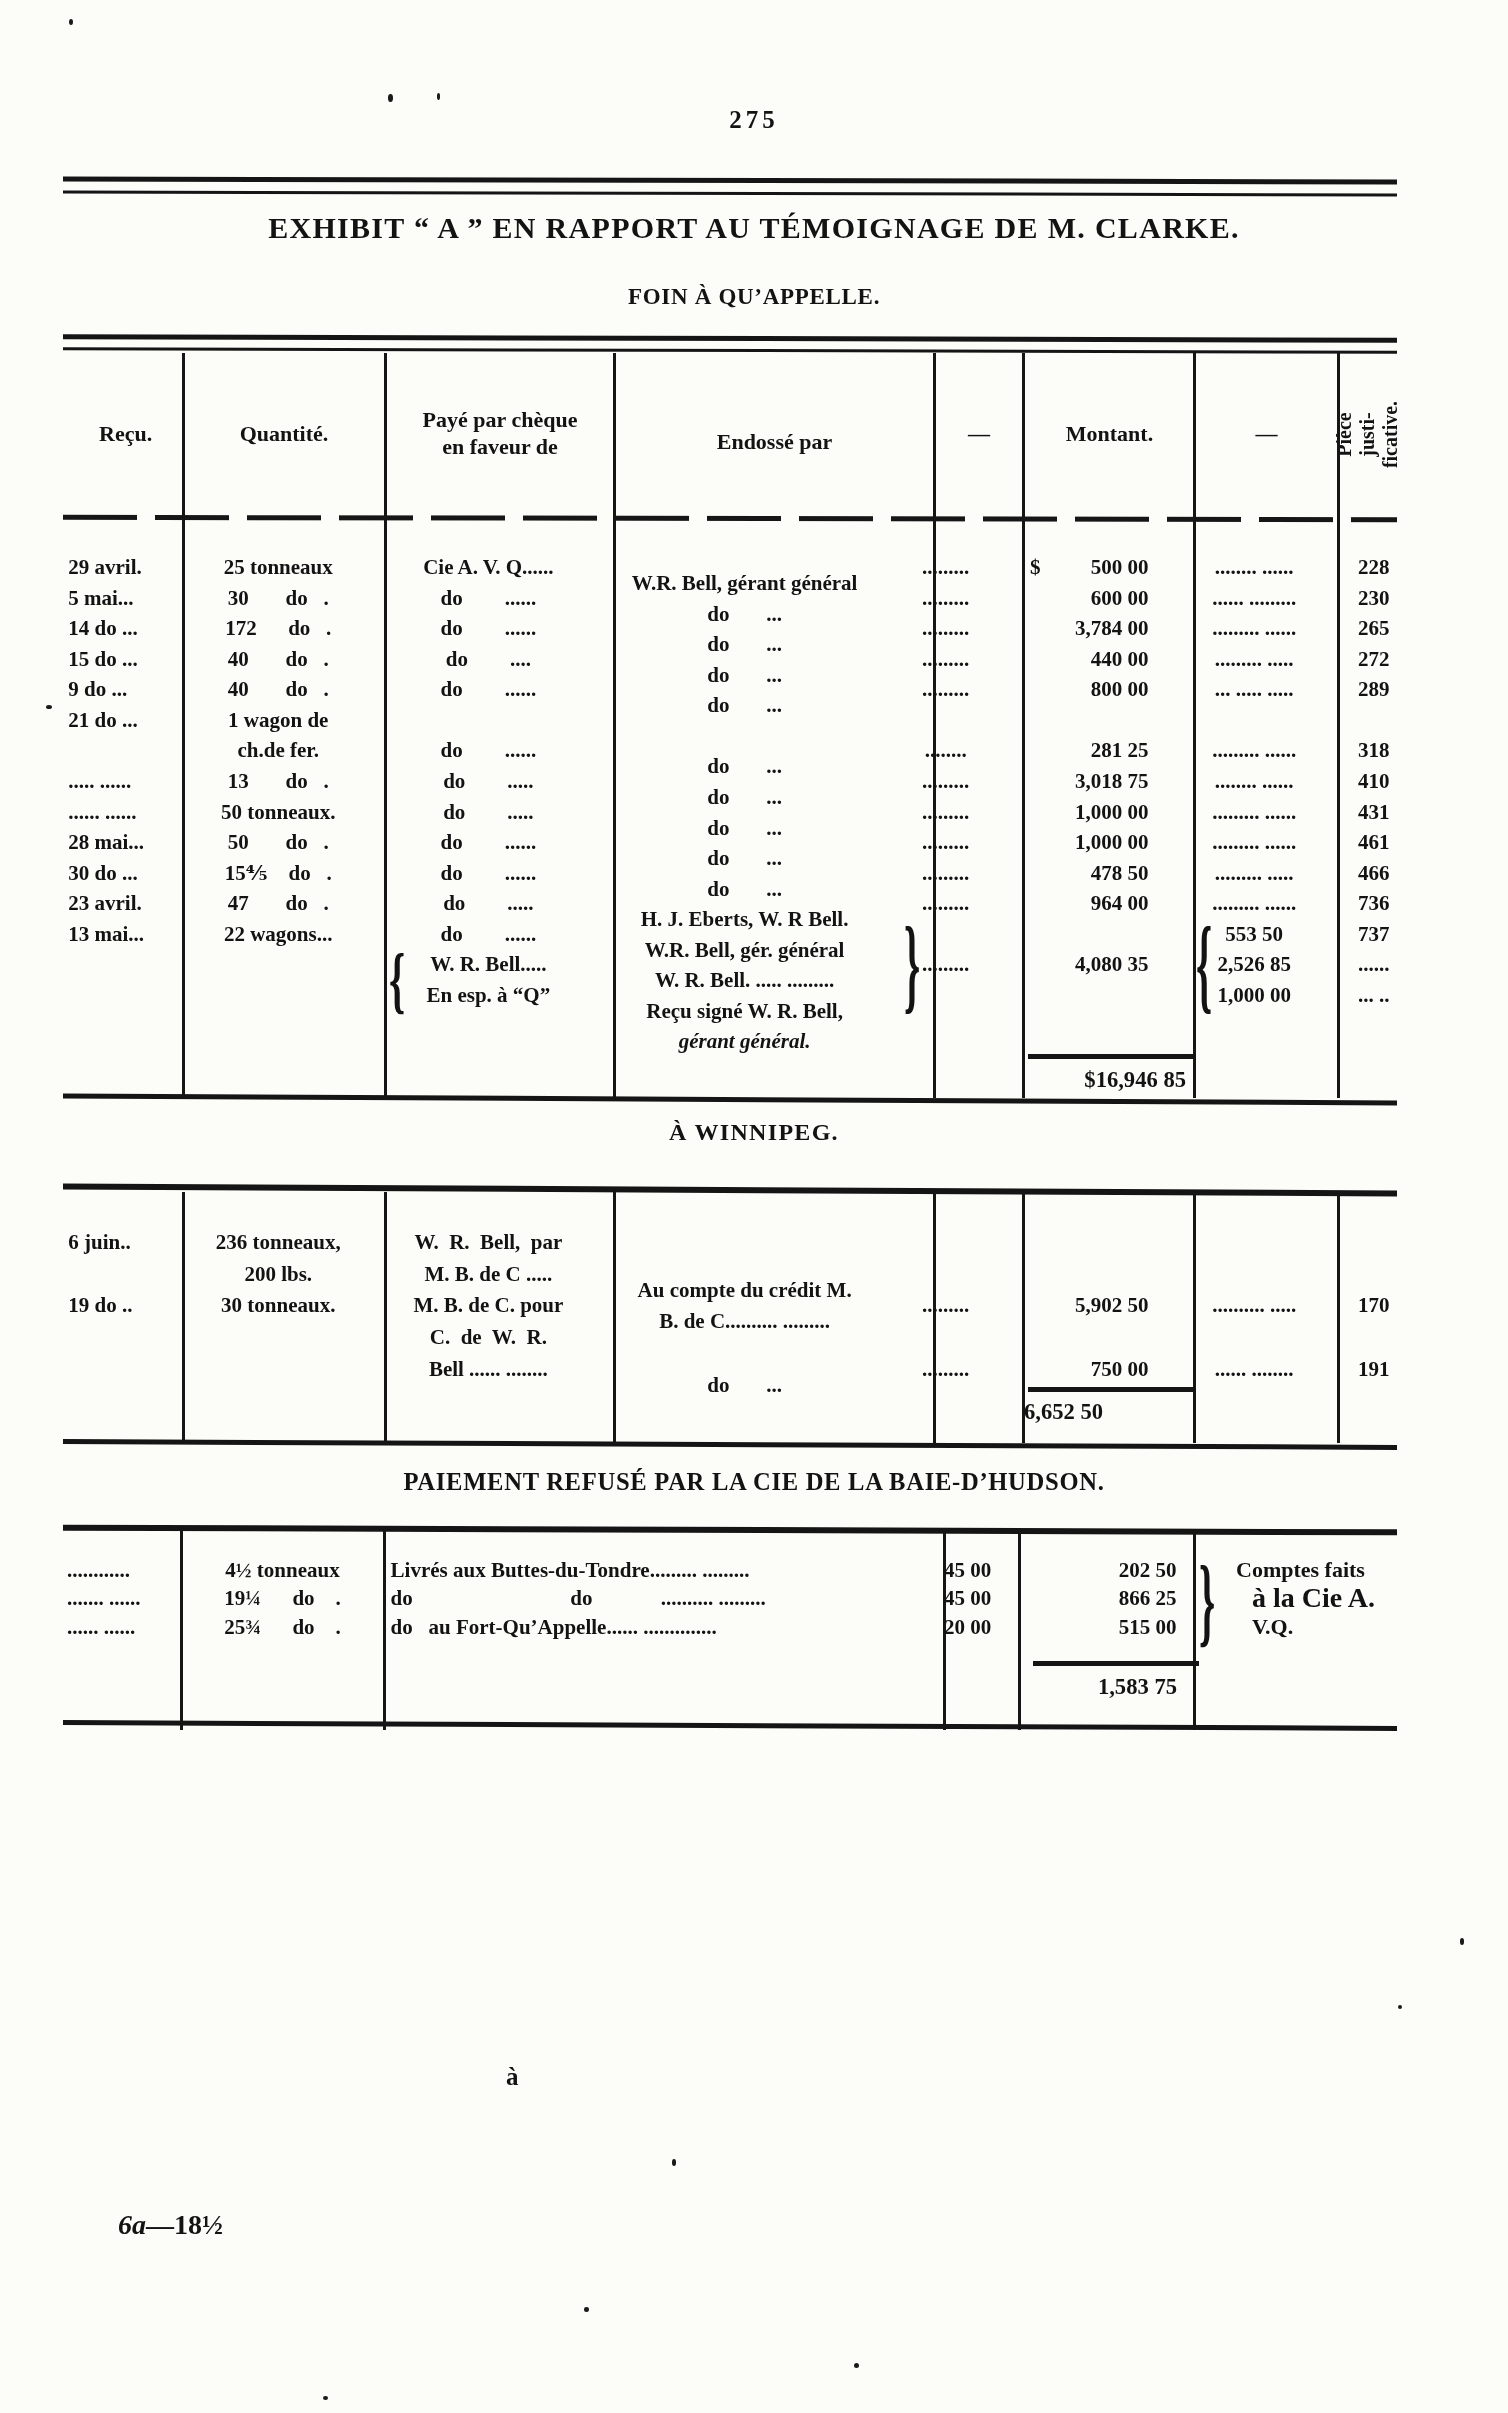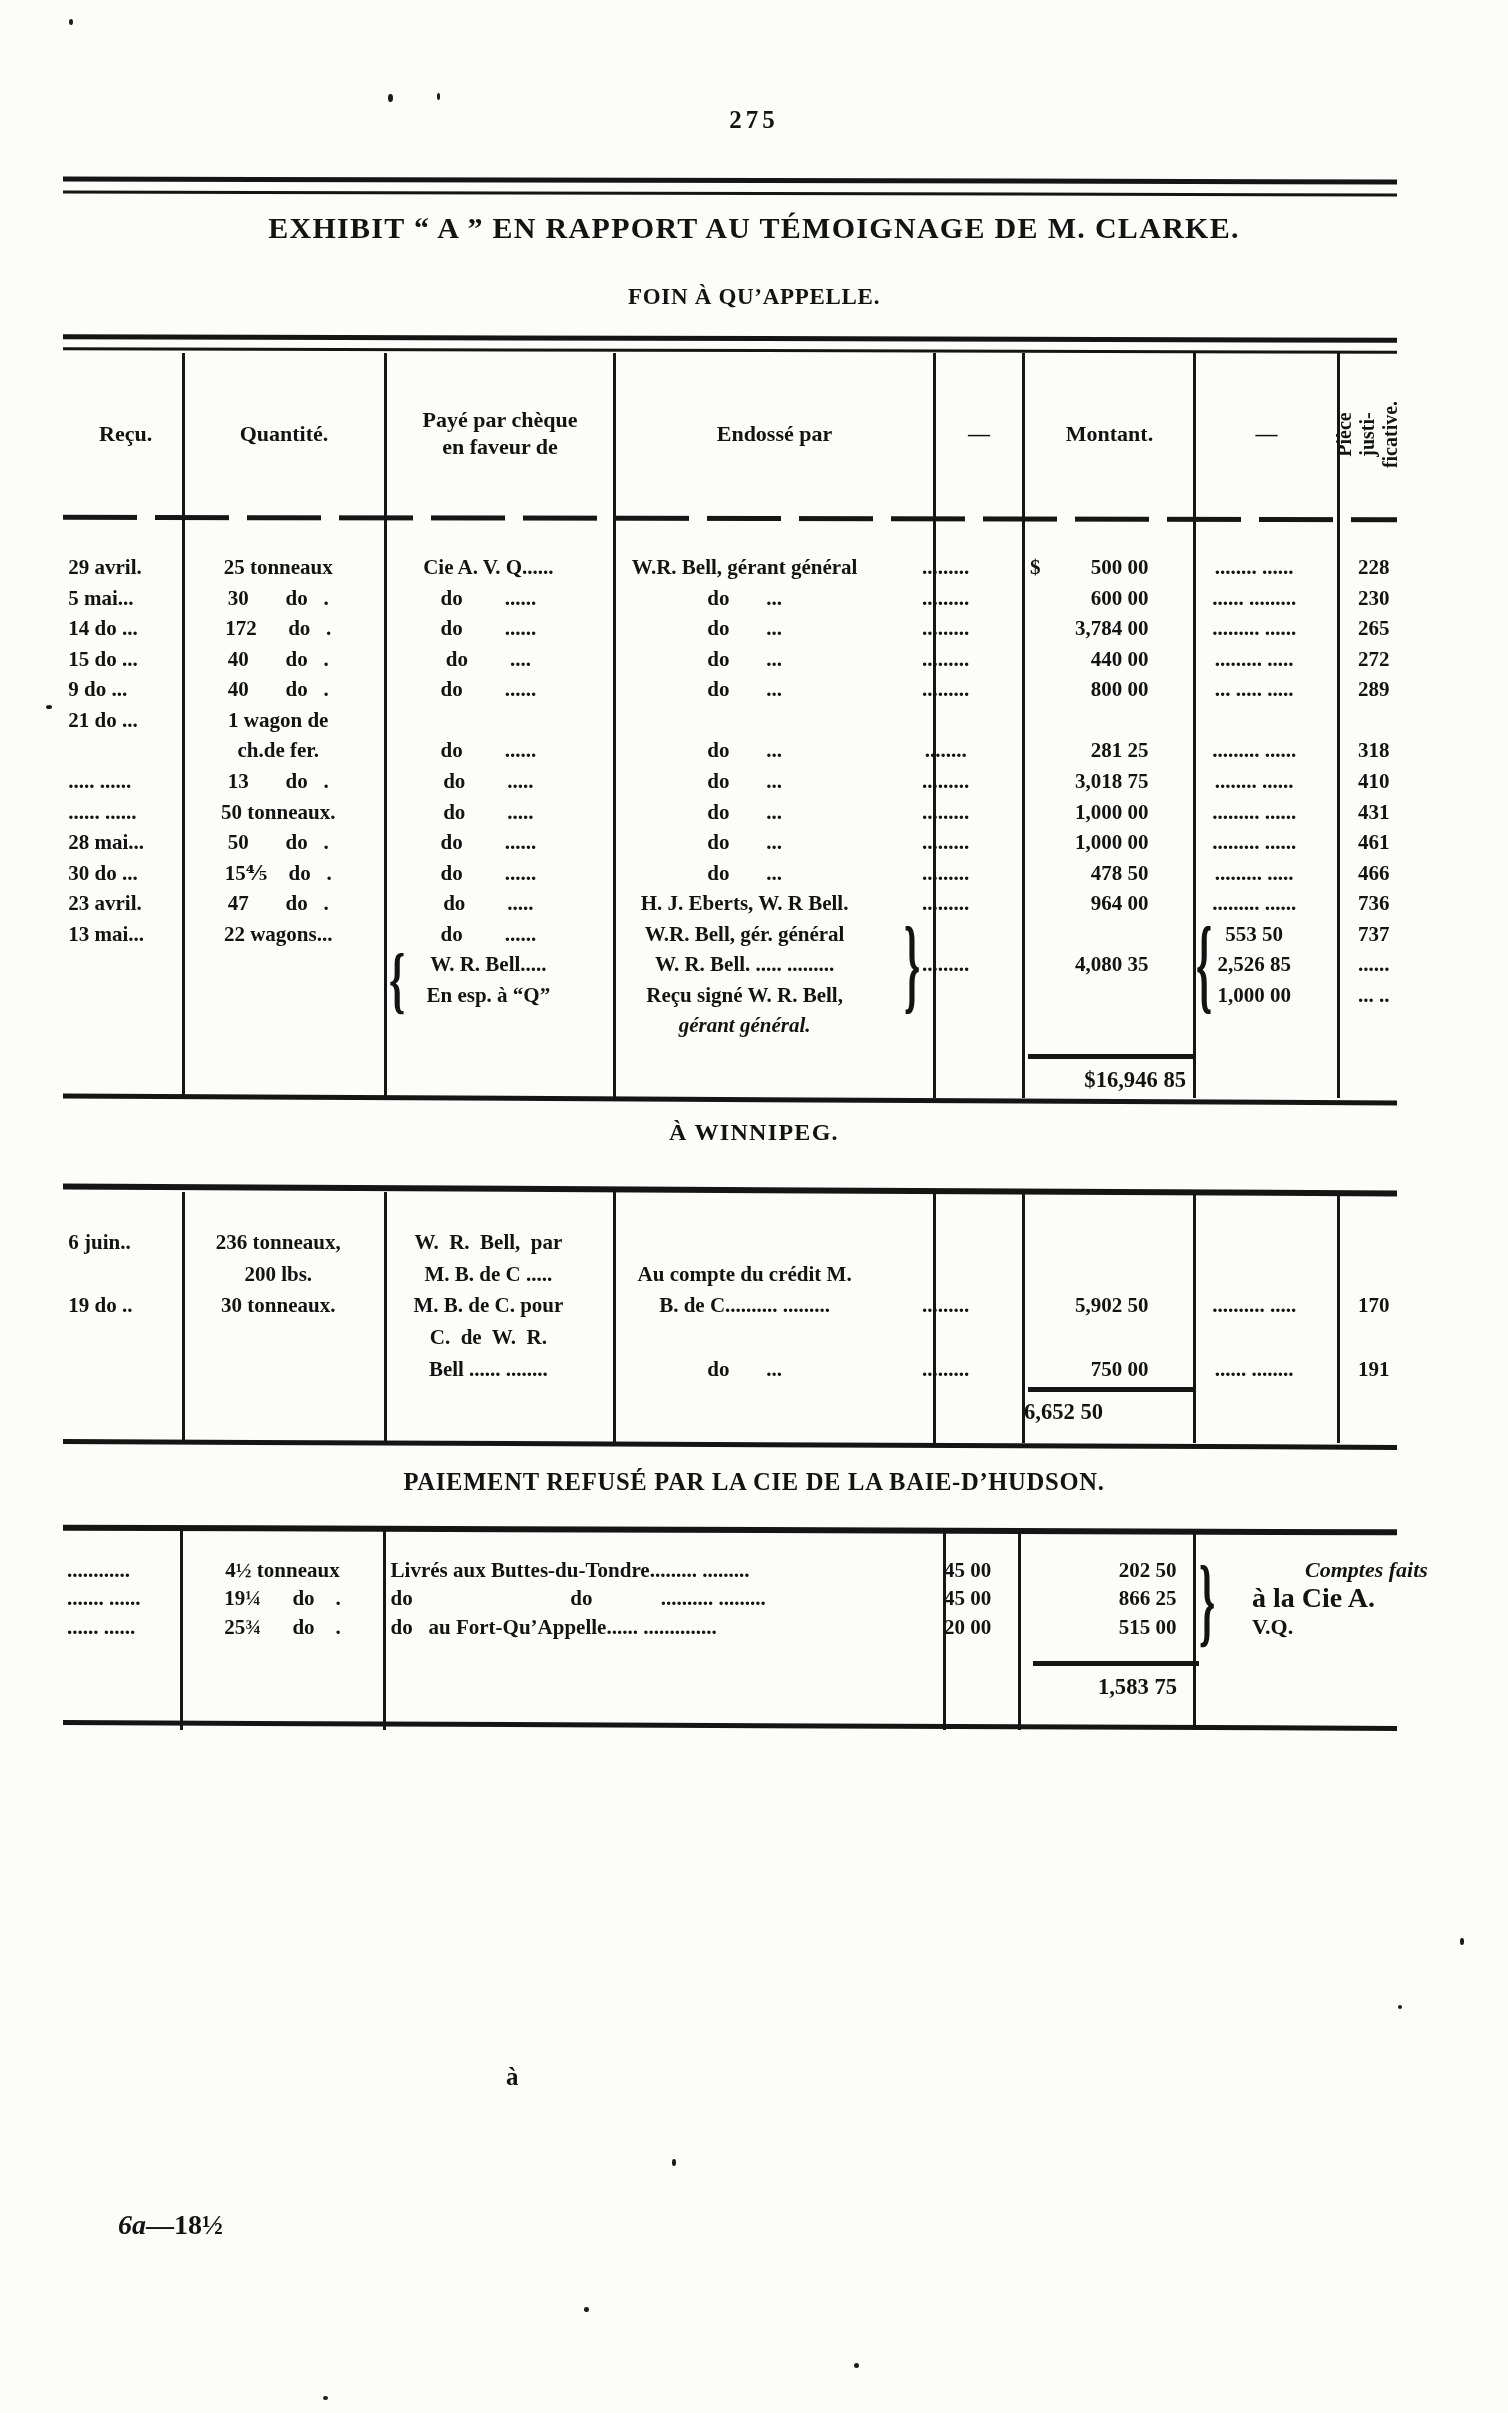--- a/index.html
+++ b/index.html
@@ -14,21 +14,21 @@
   .hrule{position:absolute;background:#151515;}
   .vline{position:absolute;width:2.7px;background:#161616;}
   .dashrule{position:absolute;height:4.6px;
     background:repeating-linear-gradient(90deg,#161616 0 74px,rgba(0,0,0,0) 74px 92px);}
   
   .trow{position:absolute;left:63px;width:1334px;height:30.5px;display:flex;
         font-size:21px;line-height:30.5px;white-space:pre;gap:40px;}
   .c1{width:120px;padding-left:5.3px;box-sizing:border-box;}
   .c2{width:202px;text-align:center;}
   .c3{width:230px;text-align:center;}
-  .c4{width:319px;text-align:center;}
+  .c4{width:319px;text-align:center;margin-top:16px;}
   .c5{width:90px;text-align:center;}
   .c6{width:171px;text-align:right;padding-right:9.3px;box-sizing:border-box;}
   .c7{width:143px;text-align:center;}
   .c8{width:59px;text-align:center;}
   
   .hrow{position:absolute;left:63px;width:1132px;height:28.5px;display:flex;
         font-size:21px;line-height:28.5px;white-space:pre;}
   .h1{width:118px;padding-left:4px;box-sizing:border-box;}
   .h2{width:203px;text-align:center;}
   .h3{width:560px;padding-left:6.6px;box-sizing:border-box;}
@@ -137,21 +137,21 @@
   <div class="vline" style="left:383px;top:1531px;height:199px;"></div>
   <div class="vline" style="left:943px;top:1531px;height:199px;"></div>
   <div class="vline" style="left:1018px;top:1531px;height:199px;"></div>
   <div class="vline" style="left:1193px;top:1531px;height:199px;"></div>
 
   <div class="hrow" style="top:1556px;"><span class="h1">............</span><span class="h2">4½ tonneaux</span><span class="h3">Livrés aux Buttes-du-Tondre......... .........</span><span class="h4">45 00</span><span class="h5">202 50</span></div>
   <div class="hrow" style="top:1584px;"><span class="h1">....... ......</span><span class="h2">19¼      do    .</span><span class="h3">do                              do             .......... .........</span><span class="h4">45 00</span><span class="h5">866 25</span></div>
   <div class="hrow" style="top:1613px;"><span class="h1">...... ......</span><span class="h2">25¾      do    .</span><span class="h3">do   au Fort-Qu’Appelle...... ..............</span><span class="h4">20 00</span><span class="h5">515 00</span></div>
 
   <div class="brace" style="left:1199px;top:1581px;transform:scaleY(2.4);">}</div>
-  <div class="abs" style="left:1305px;top:1556px;font-size:22px;line-height:28.5px;white-space:pre;font-style:italic;">Comptes faits</div>
+  <div class="abs" style="left:1236px;top:1556px;font-size:22px;line-height:28.5px;white-space:pre;">Comptes faits</div>
   <div class="abs" style="left:1252px;top:1584px;font-size:28px;line-height:28.5px;white-space:pre;">à la Cie A.</div>
   <div class="abs" style="left:1252px;top:1613px;font-size:22px;line-height:28.5px;white-space:pre;">V.Q.</div>
 
   <div class="hrule" style="left:1033px;top:1661px;width:166px;height:5.3px;"></div>
   <div class="tot" style="left:1020px;top:1674px;width:157px;text-align:right;">1,583 75</div>
   <div class="hrule" style="left:63px;top:1723px;width:1334px;height:5.3px;transform:rotate(0.25deg);"></div>
 
   <div class="abs" style="left:506px;top:2063px;font-size:25px;">à</div>
 
   <div class="abs" style="left:118px;top:2209px;font-size:28px;"><span style="font-style:italic;">6a</span><span>—18½</span></div>

